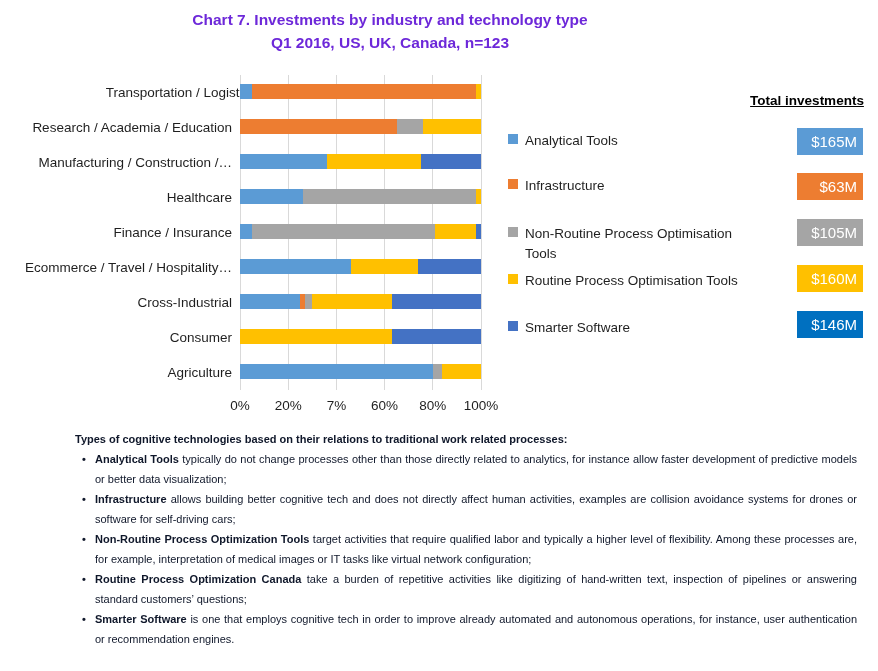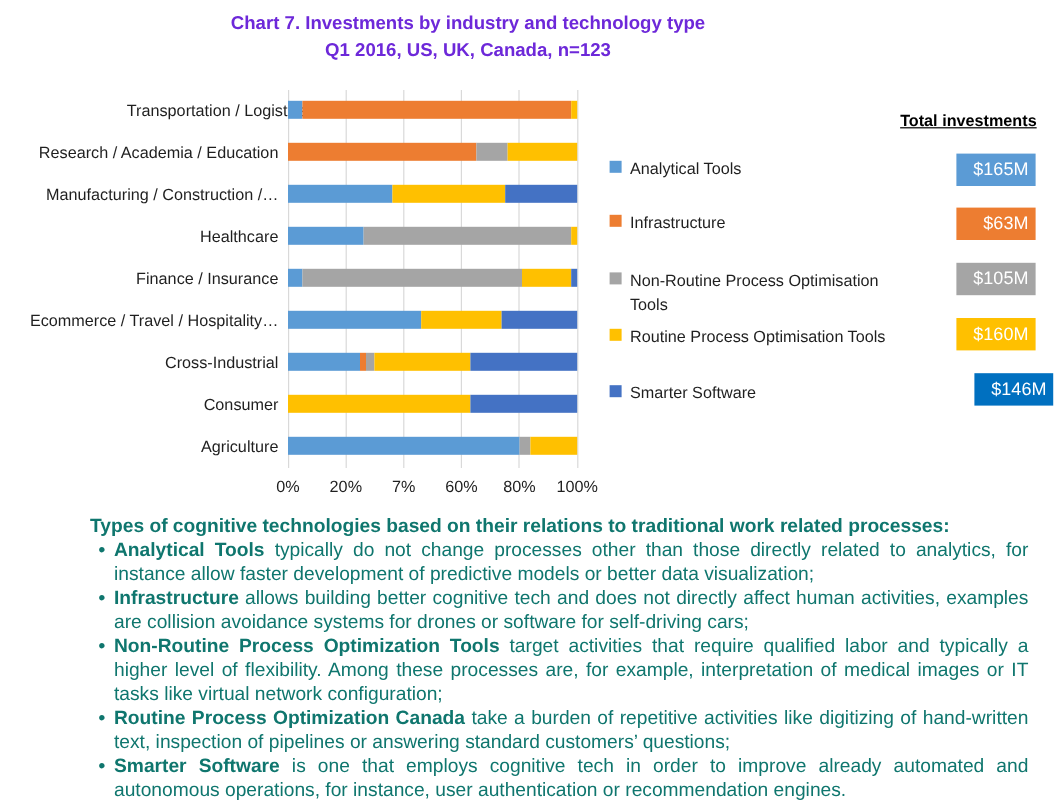--- a/index.html
+++ b/index.html
@@ -32,21 +32,21 @@
   .ltx{font-size:13.5px;color:#1f1f1f;line-height:20px;max-width:228px;}
 
   
   #totals-header{position:absolute;left:745px;top:93px;width:124px;text-align:center;
     font-size:13.5px;font-weight:bold;color:#000000;text-decoration:underline;}
   #totals{position:absolute;left:797px;top:75px;width:66px;height:280px;}
   .badge{position:absolute;left:0;width:66px;height:27px;line-height:27px;color:#fff;
     font-size:15px;text-align:right;padding-right:6px;box-sizing:border-box;}
 
   
-  #notes{position:absolute;left:75px;top:429px;width:782px;font-size:16px;line-height:20px;color:#0f766e;}
+  #notes{position:absolute;left:75px;top:429px;width:782px;font-size:11px;line-height:20px;color:#0f172a;}
   #notes-heading{font-weight:bold;}
   #bullets{margin:0;padding:0 0 0 20px;list-style:none;text-align:justify;}
   #bullets li{position:relative;}
   #bullets li::before{content:"\2022";position:absolute;left:-13px;top:0;font-weight:bold;}
 </style>
 </head>
 <body>
 
 <div id="stage">
 
@@ -154,21 +154,21 @@
         <span class="ltx">Smarter Software</span>
       </div>
     </div>
 
   <div id="totals-header">Total investments</div>
   <div id="totals">
       <div class="badge" style="top: 53px; background: rgb(91, 155, 213);">$165M</div>
       <div class="badge" style="top: 98px; background: rgb(237, 125, 49);">$63M</div>
       <div class="badge" style="top: 144px; background: rgb(165, 165, 165);">$105M</div>
       <div class="badge" style="top: 190px; background: rgb(255, 192, 0);">$160M</div>
-      <div class="badge" style="top: 236px; background: rgb(0, 112, 192); margin-left: 15px;">$146M</div>
+      <div class="badge" style="top: 236px; background: rgb(0, 112, 192);">$146M</div>
     </div>
 
   <div id="notes">
     <div id="notes-heading">Types of cognitive technologies based on their relations to traditional work related processes:</div>
     <ul id="bullets">
         <li class="bullet"><b class="lead">Analytical Tools</b> typically do not change processes other than those directly related to analytics, for instance allow faster development of predictive models or better data visualization;</li>
         <li class="bullet"><b class="lead">Infrastructure</b> allows building better cognitive tech and does not directly affect human activities, examples are collision avoidance systems for drones or software for self-driving cars;</li>
         <li class="bullet"><b class="lead">Non-Routine Process Optimization Tools</b> target activities that require qualified labor and typically a higher level of flexibility. Among these processes are, for example, interpretation of medical images or IT tasks like virtual network configuration;</li>
         <li class="bullet"><b class="lead">Routine Process Optimization Canada</b> take a burden of repetitive activities like digitizing of hand-written text, inspection of pipelines or answering standard customers’ questions;</li>
         <li class="bullet"><b class="lead">Smarter Software</b> is one that employs cognitive tech in order to improve already automated and autonomous operations, for instance, user authentication or recommendation engines.</li>

